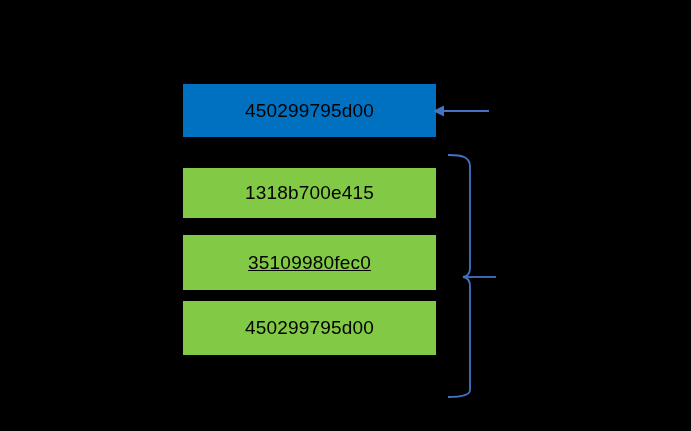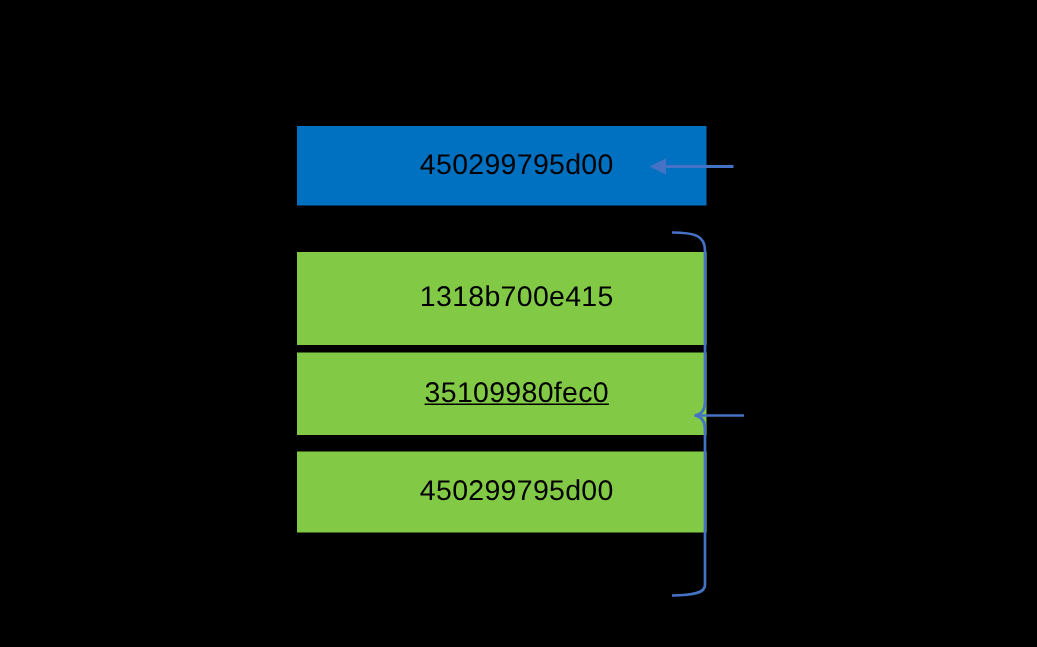--- a/index.html
+++ b/index.html
@@ -17,37 +17,36 @@
   .diagram {
     position: relative;
     width: 691px;
     height: 431px;
     background: var(--background);
     overflow: hidden;
     font-family: "Liberation Sans", sans-serif;
   }
   .mac-box {
     position: absolute;
-    left: 198px;
+    left: 183px;
     width: 253px;
     display: flex;
     align-items: center;
     justify-content: center;
     font-size: 19px;
     color: var(--box-text);
     letter-spacing: 0.2px;
-    padding-left: 20px;
   }
   .mac-box.blue {
     top: 84px;
     height: 53px;
     background: var(--box-blue);
   }
   .mac-box.green { background: var(--box-green); }
-  .mac-box.g0 { top: 168px; height: 62px; }
+  .mac-box.g0 { top: 168px; height: 50px; }
   .mac-box.g1 { top: 235px; height: 55px; text-decoration: underline; }
   .mac-box.g2 { top: 301px; height: 54px; }
   .overlay {
     position: absolute;
     left: 0;
     top: 0;
     width: 691px;
     height: 431px;
     pointer-events: none;
   }

